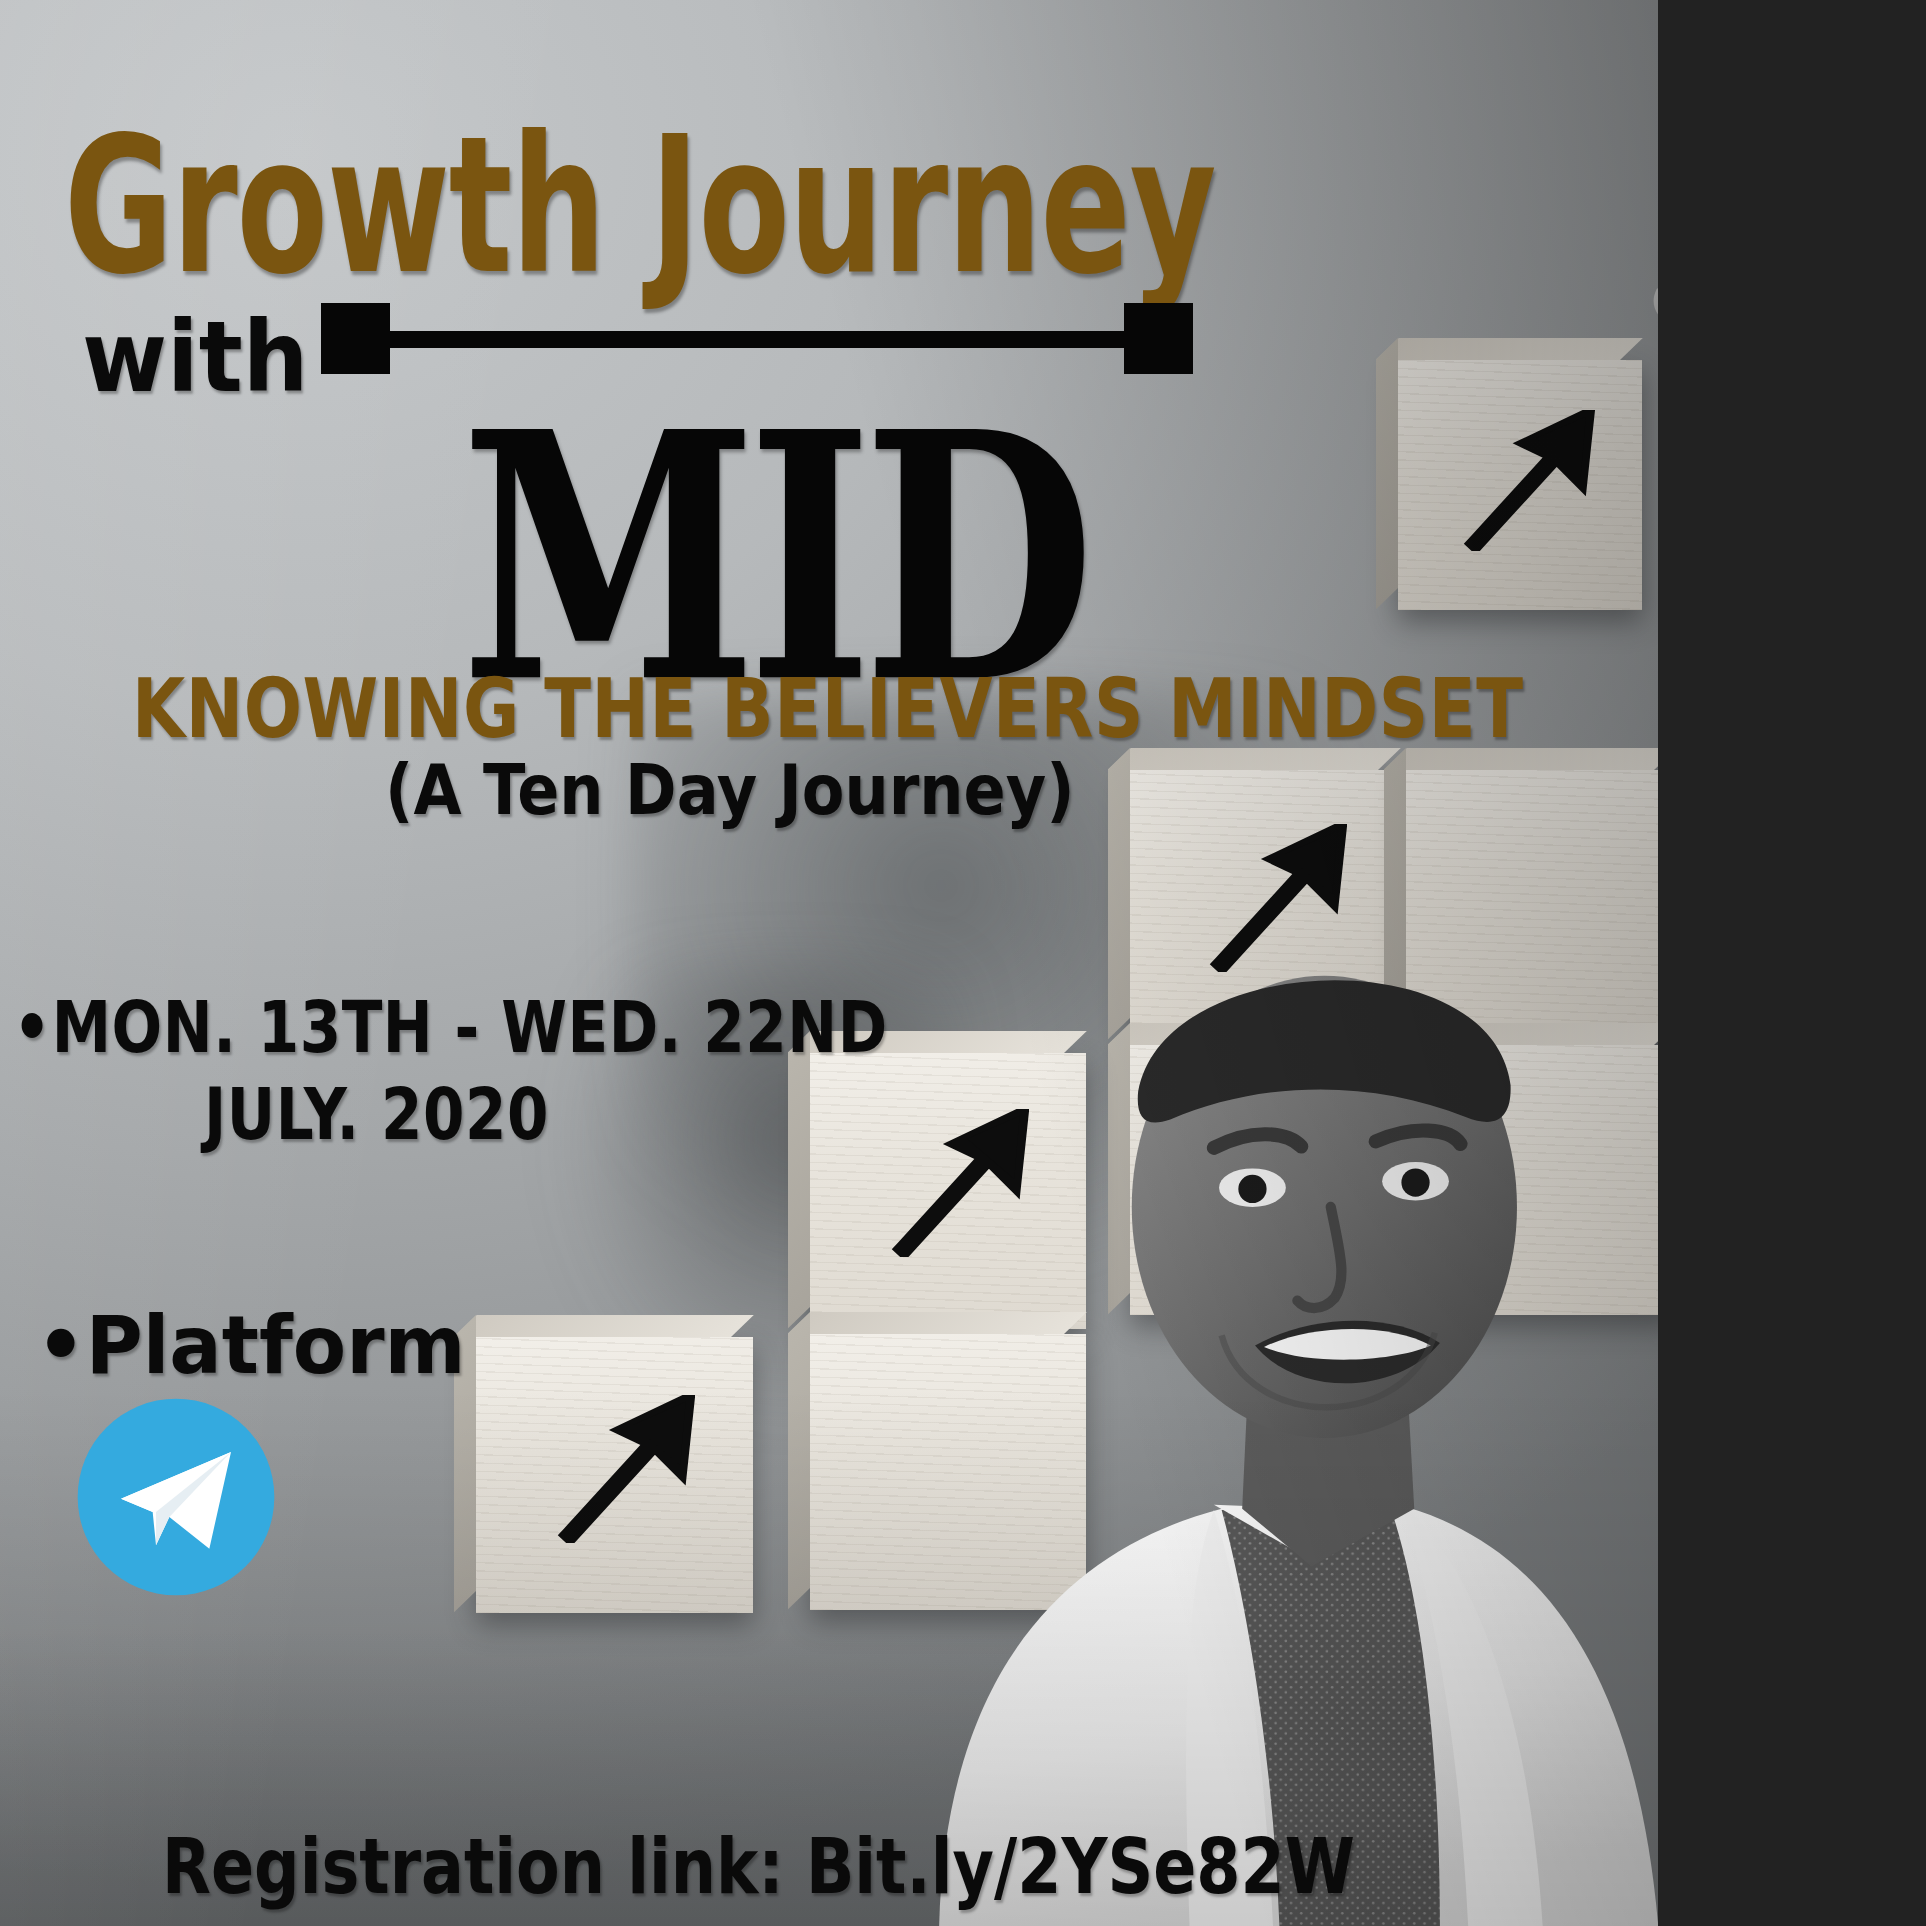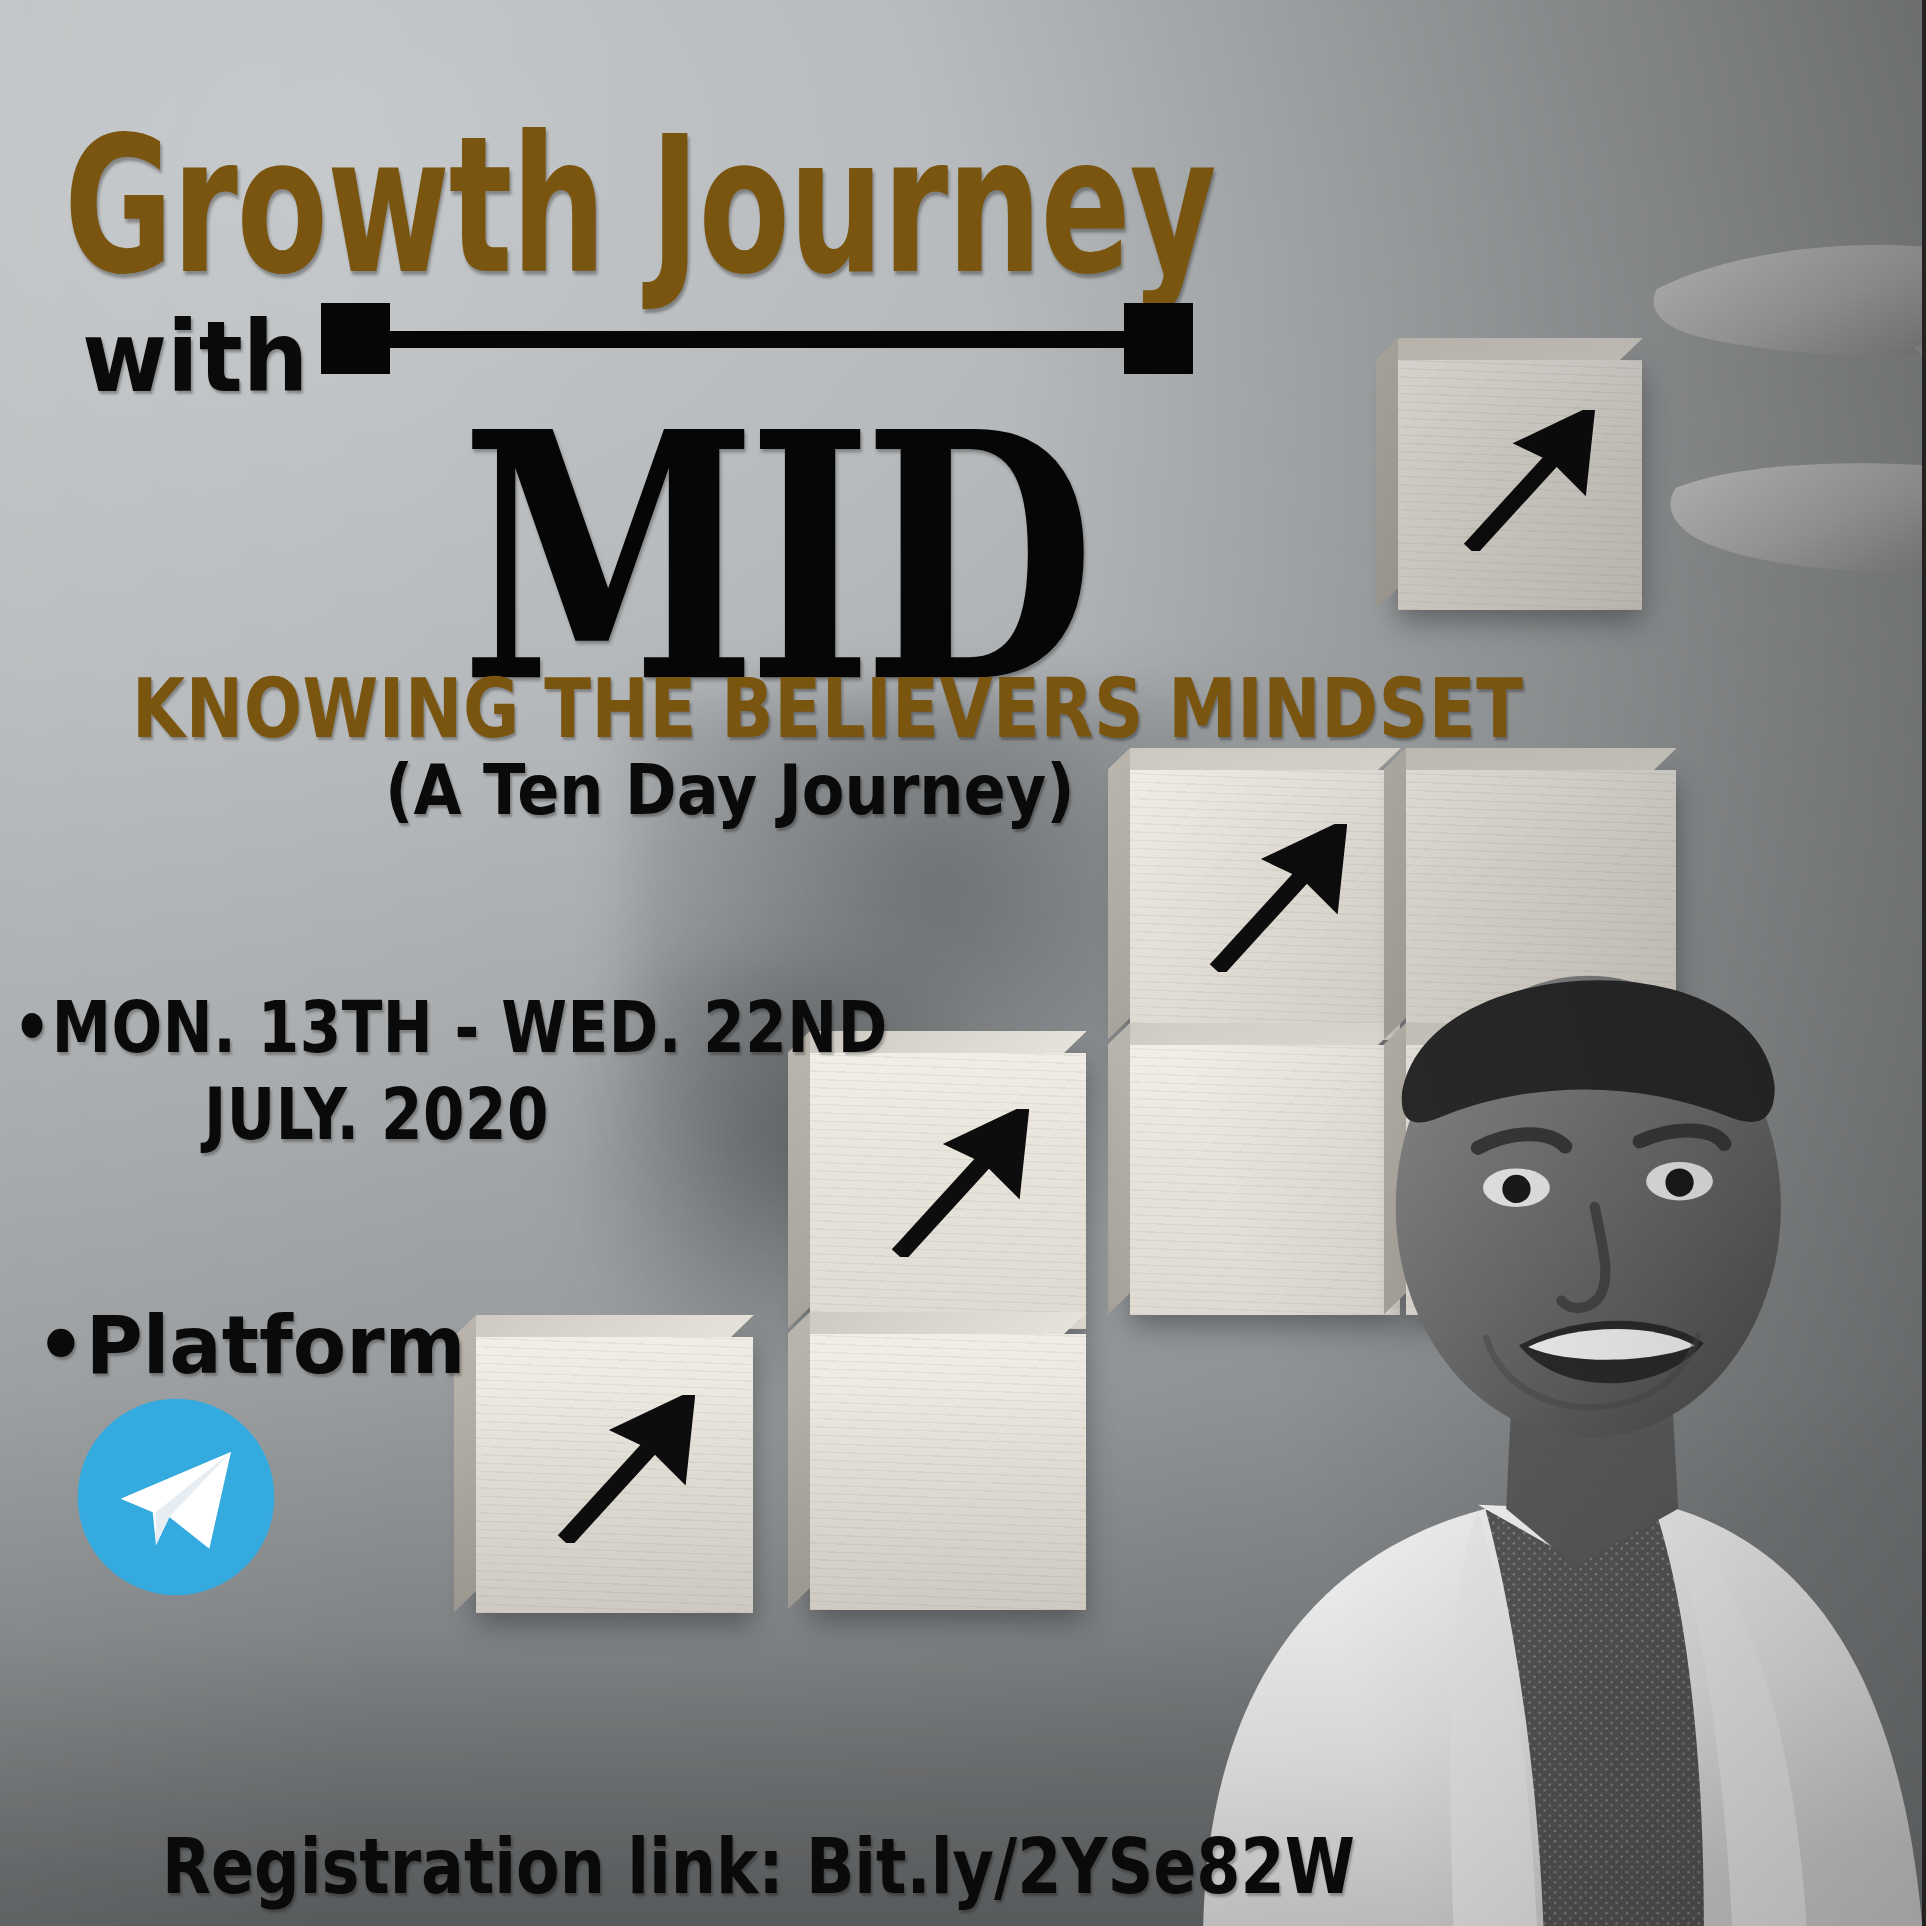--- a/index.html
+++ b/index.html
@@ -1,20 +1,20 @@
 <!DOCTYPE html>
 <html style="font-size:10.3px"><head>
 <meta charset="utf-8">
 <style>
   html,body{margin:0;padding:0;background:#222;}
   *{box-sizing:border-box;}
 
   .poster{
     position:relative;
-    width:1922px;height:1926px;
+    width:1658px;height:1926px;
     overflow:hidden;
     font-family:"Liberation Sans",sans-serif;
     background:#b0b3b5;
   }
 
   
   .bg-wall{
     position:absolute;inset:0;
     background:
       radial-gradient(120% 90% at 18% 8%, #c4c7c9 0%, #b6b9bb 32%, #a3a6a8 58%, #8f9294 82%, #7e8183 100%);

